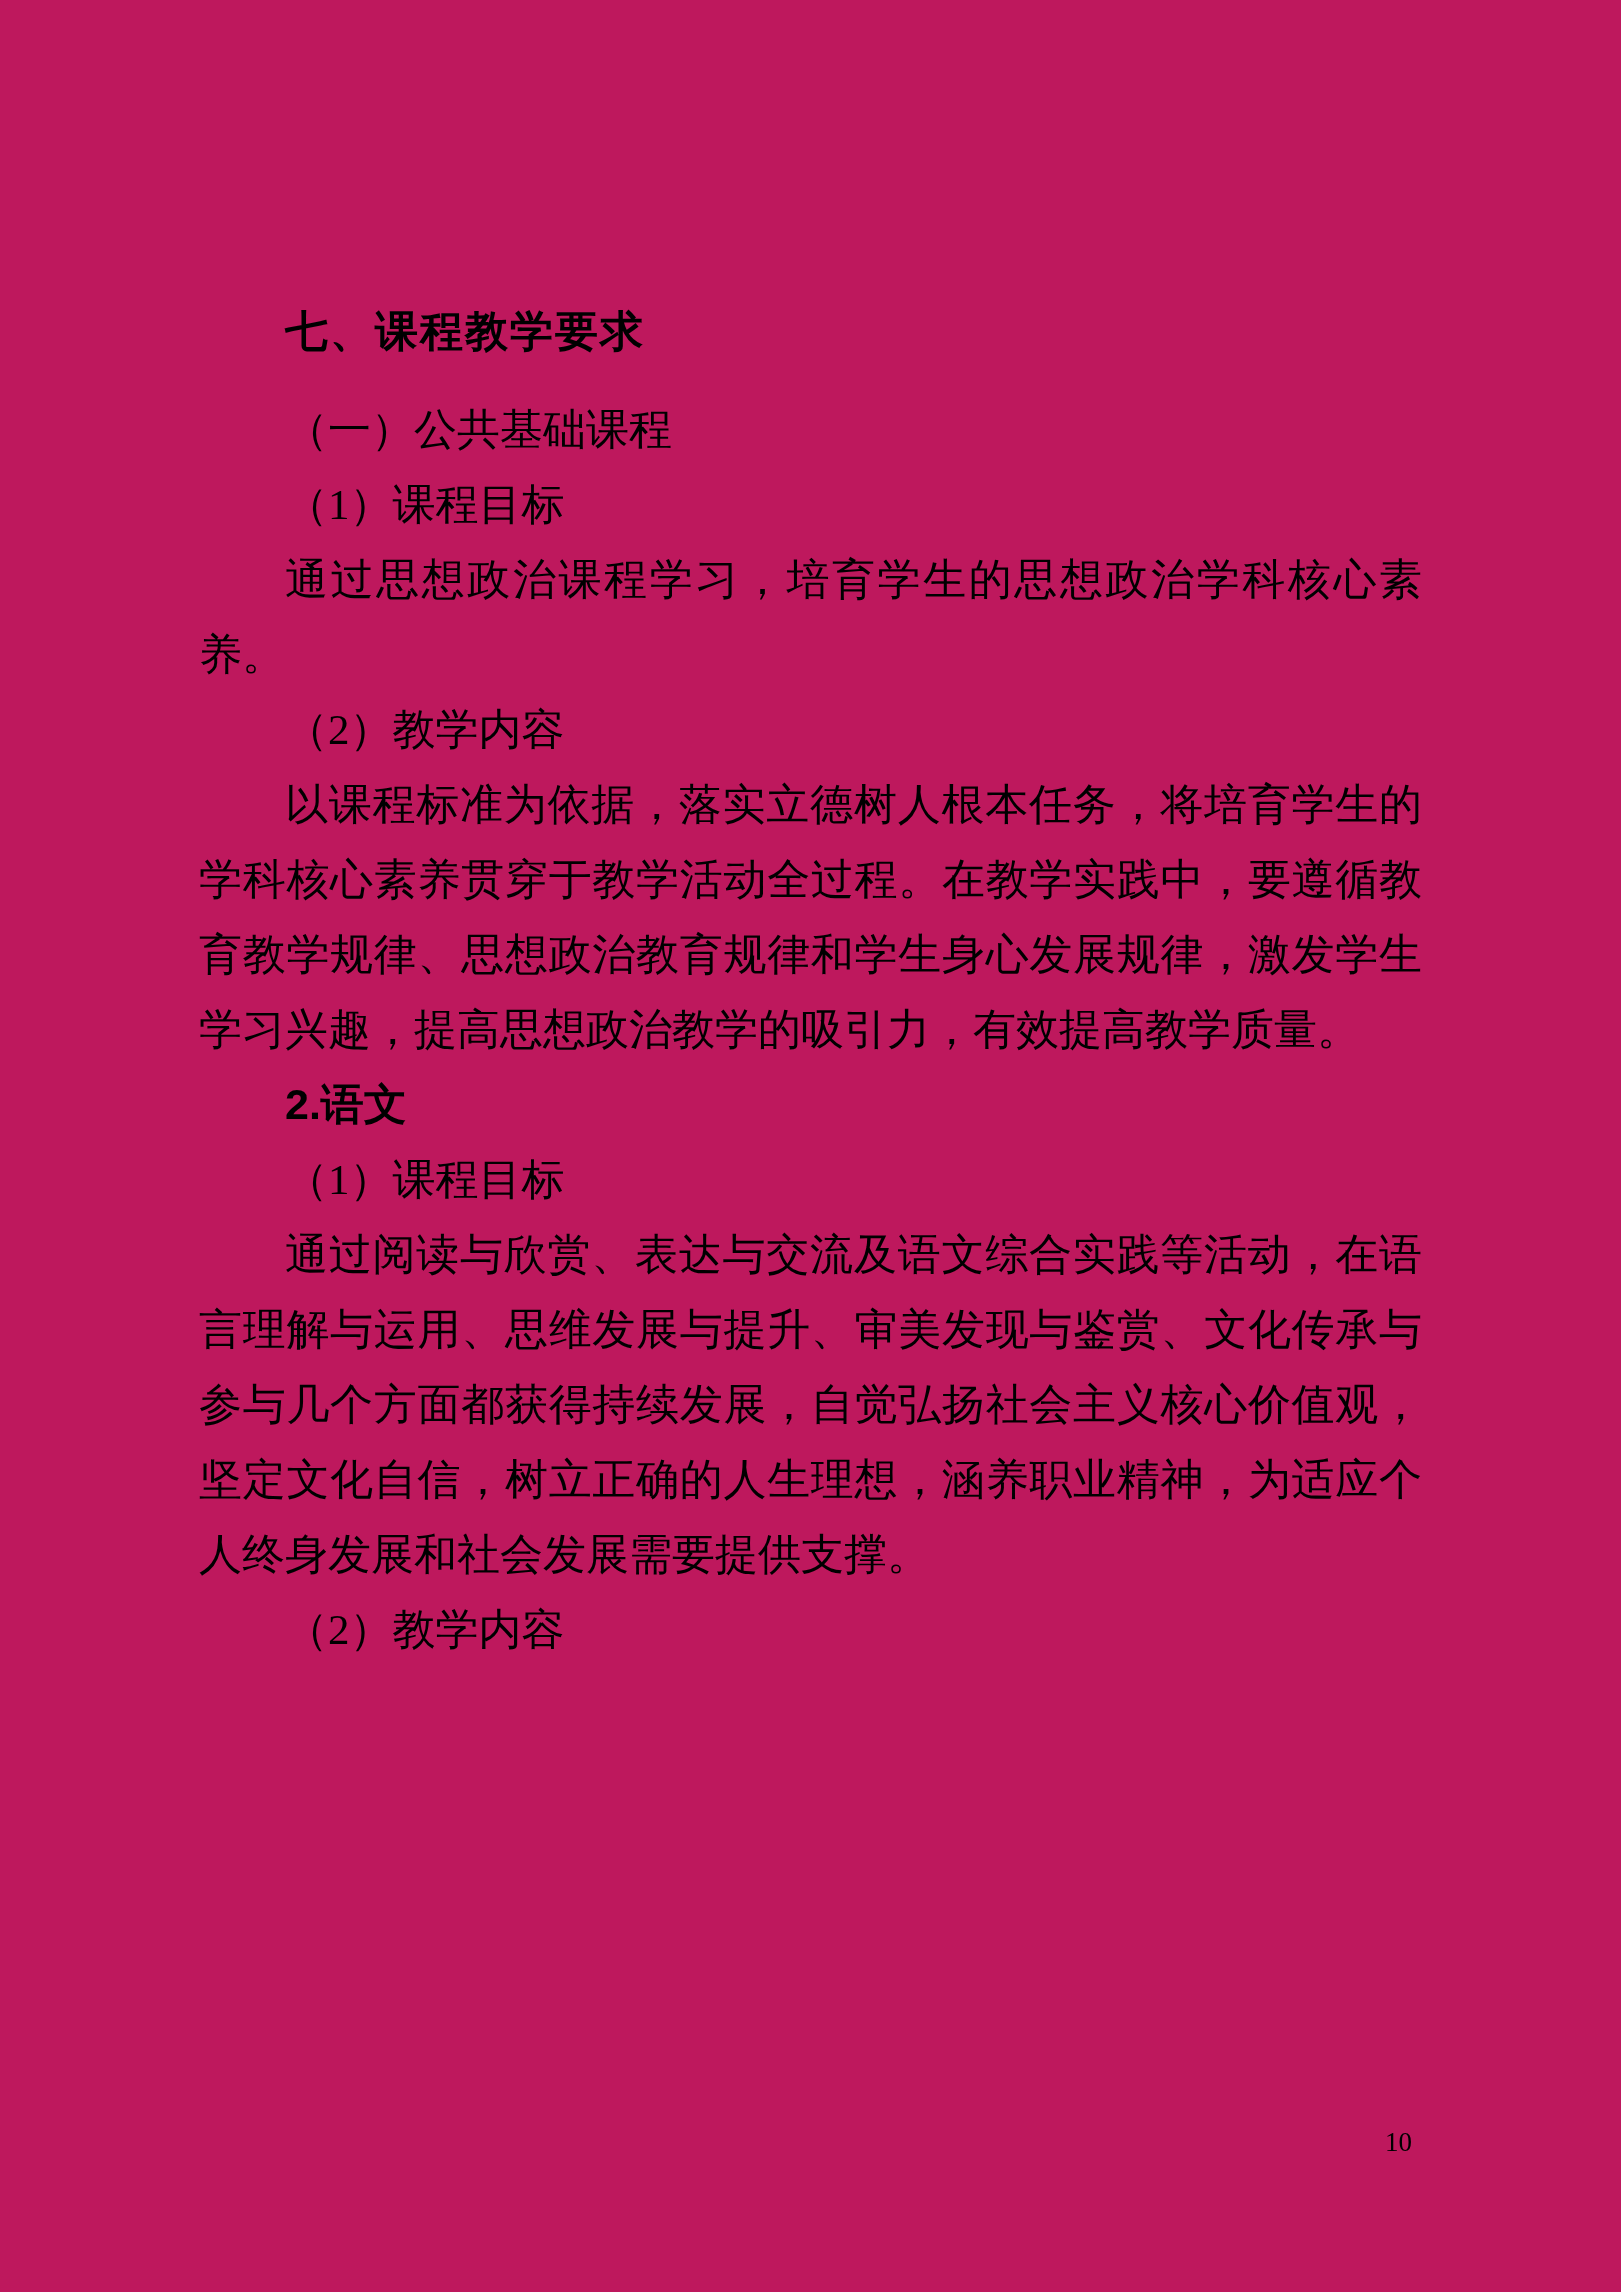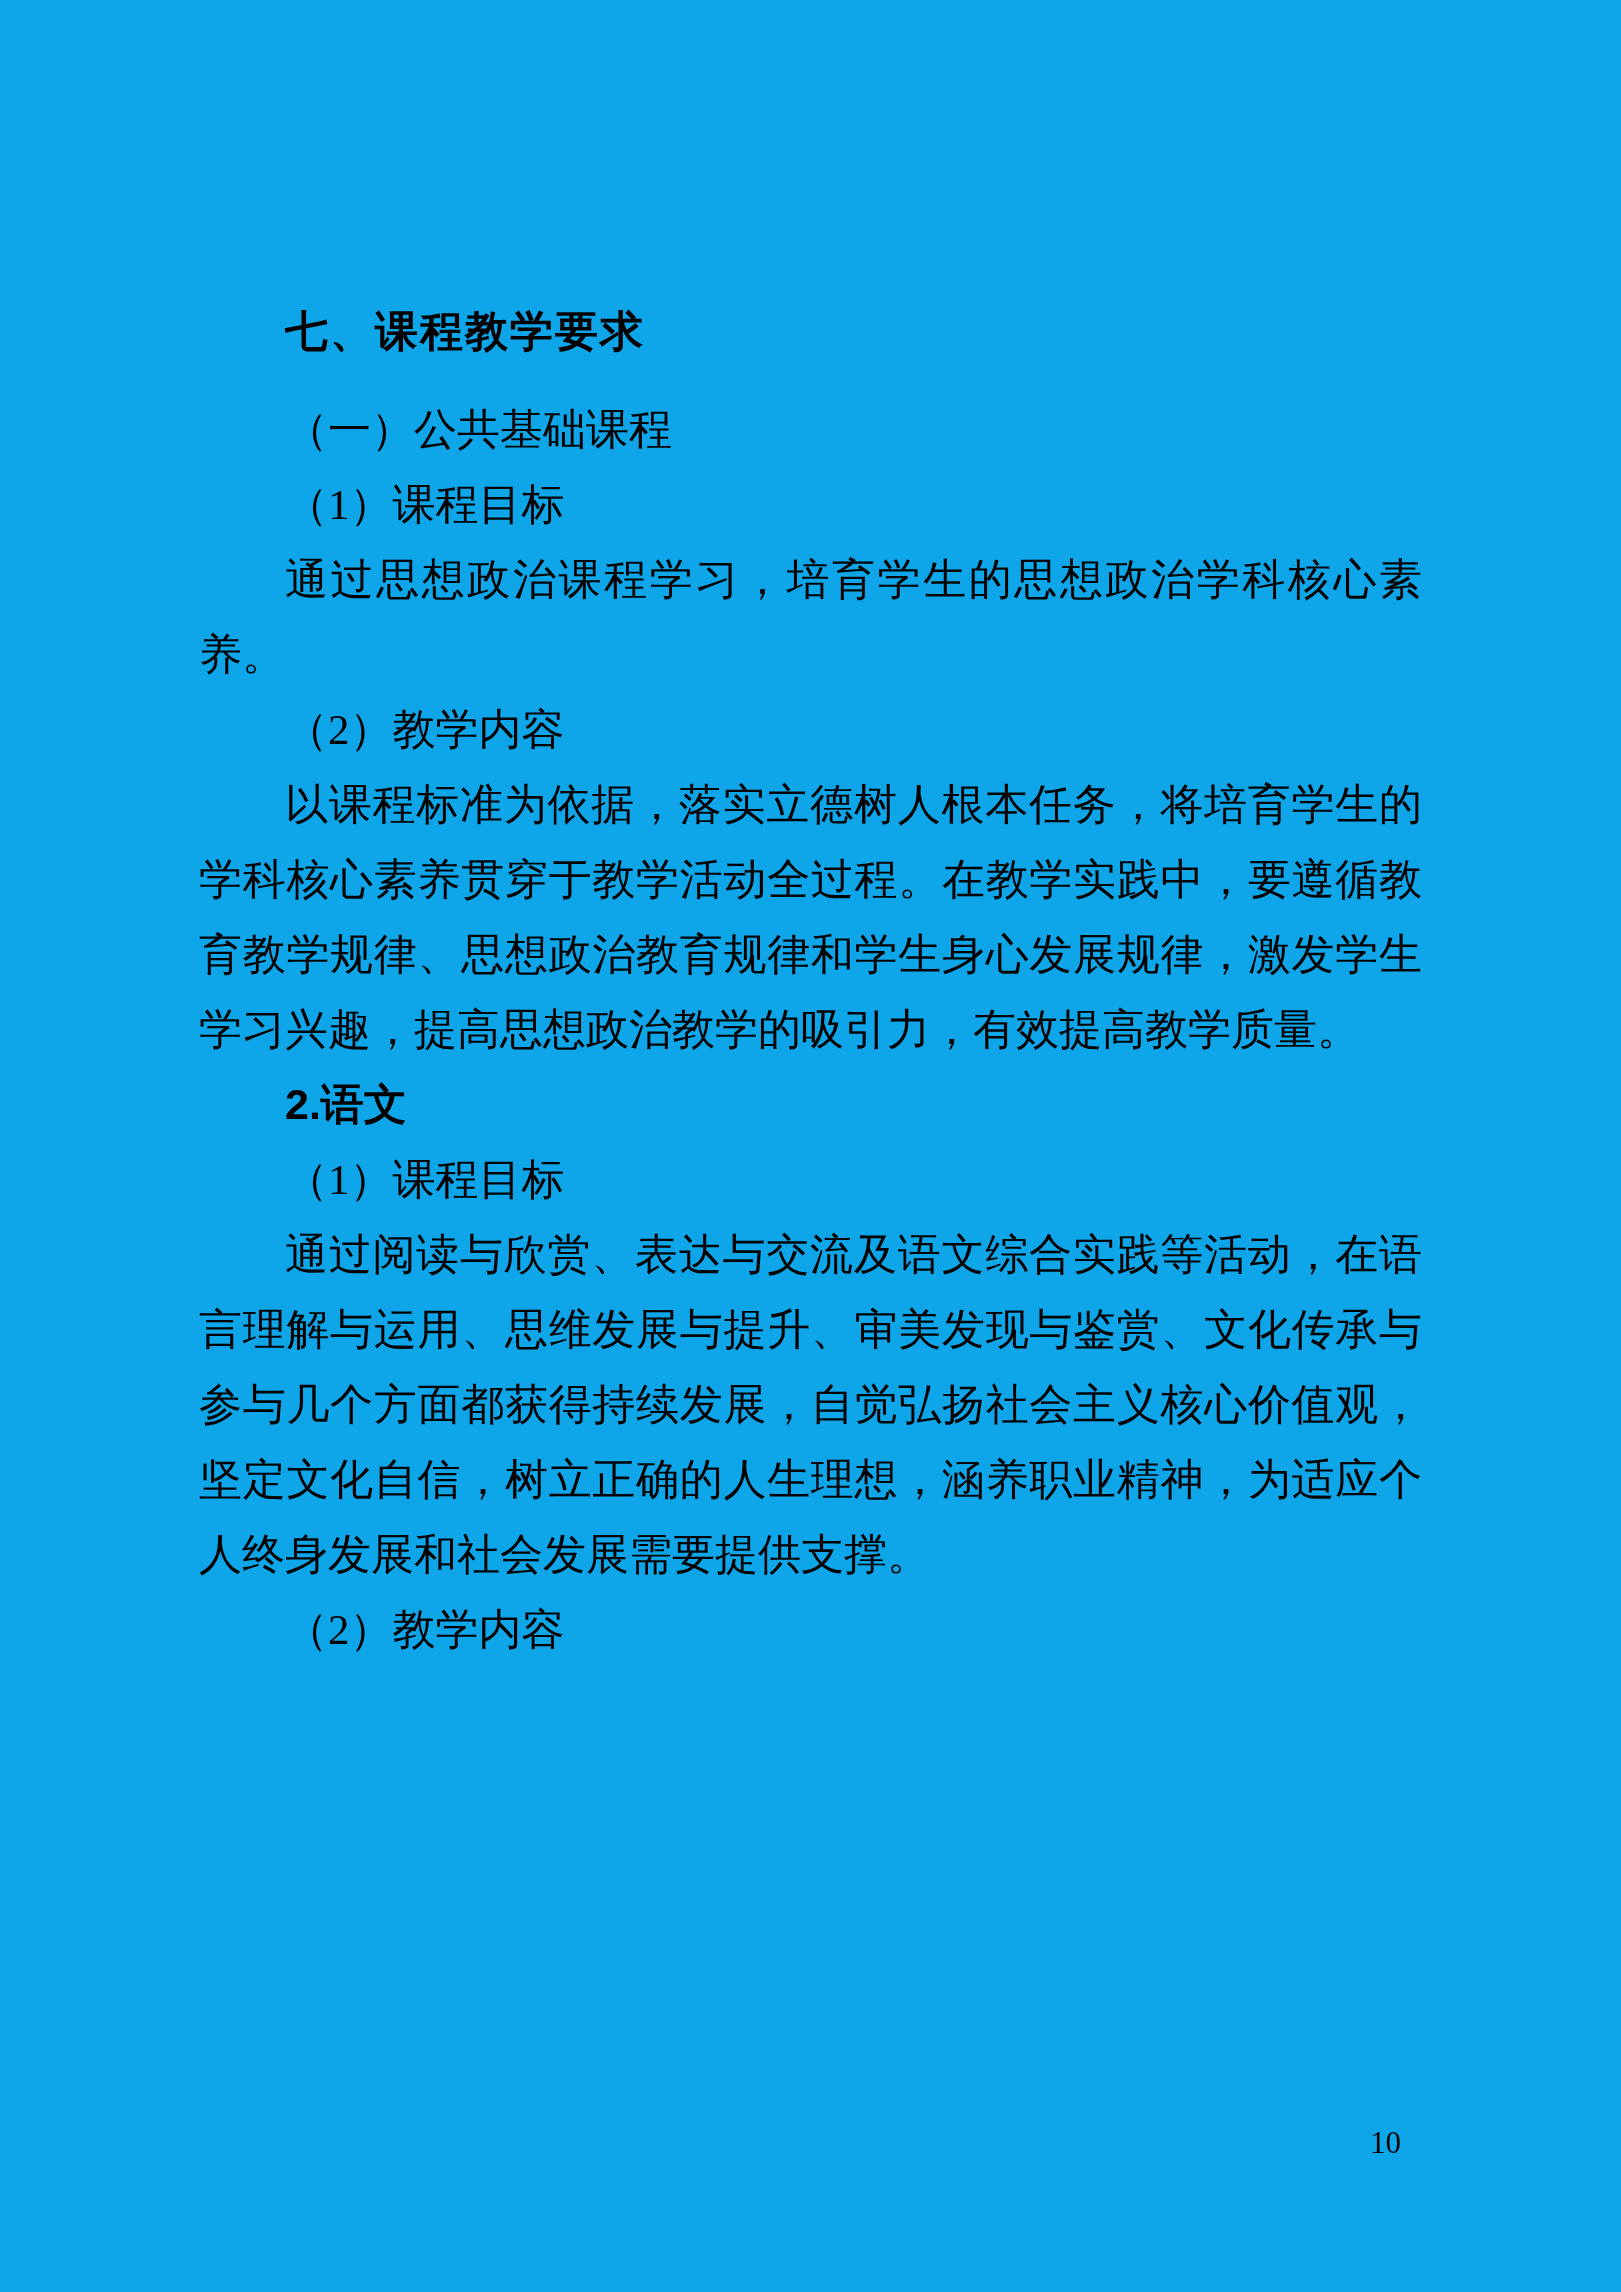--- a/index.html
+++ b/index.html
@@ -4,21 +4,21 @@
 <style>
   html, body {
     margin: 0;
     padding: 0;
     background: #ffffff;
   }
   .page {
     position: relative;
     width: 1621px;
     height: 2293px;
-    background: #0ea5e9;
+    background: #be185d;
     overflow: hidden;
     font-family: "Liberation Serif", "DejaVu Serif", serif;
     color: #000000;
   }
   .content {
     position: absolute;
     left: 199px;
     top: 294px;
     width: 1223px;
   }
@@ -51,22 +51,22 @@
     font-weight: 700;
     text-align: left;
   }
   
   .content p.sub {
     text-align: left;
   }
   .page-num {
     position: absolute;
     top: 2125px;
-    right: 220px;
-    font-size: 31px;
+    right: 209px;
+    font-size: 27px;
     line-height: 35px;
     font-family: "Liberation Serif", "DejaVu Serif", serif;
     color: #000000;
   }
 </style>
 </head>
 <body>
 
 <div class="page">
   <main class="content">

